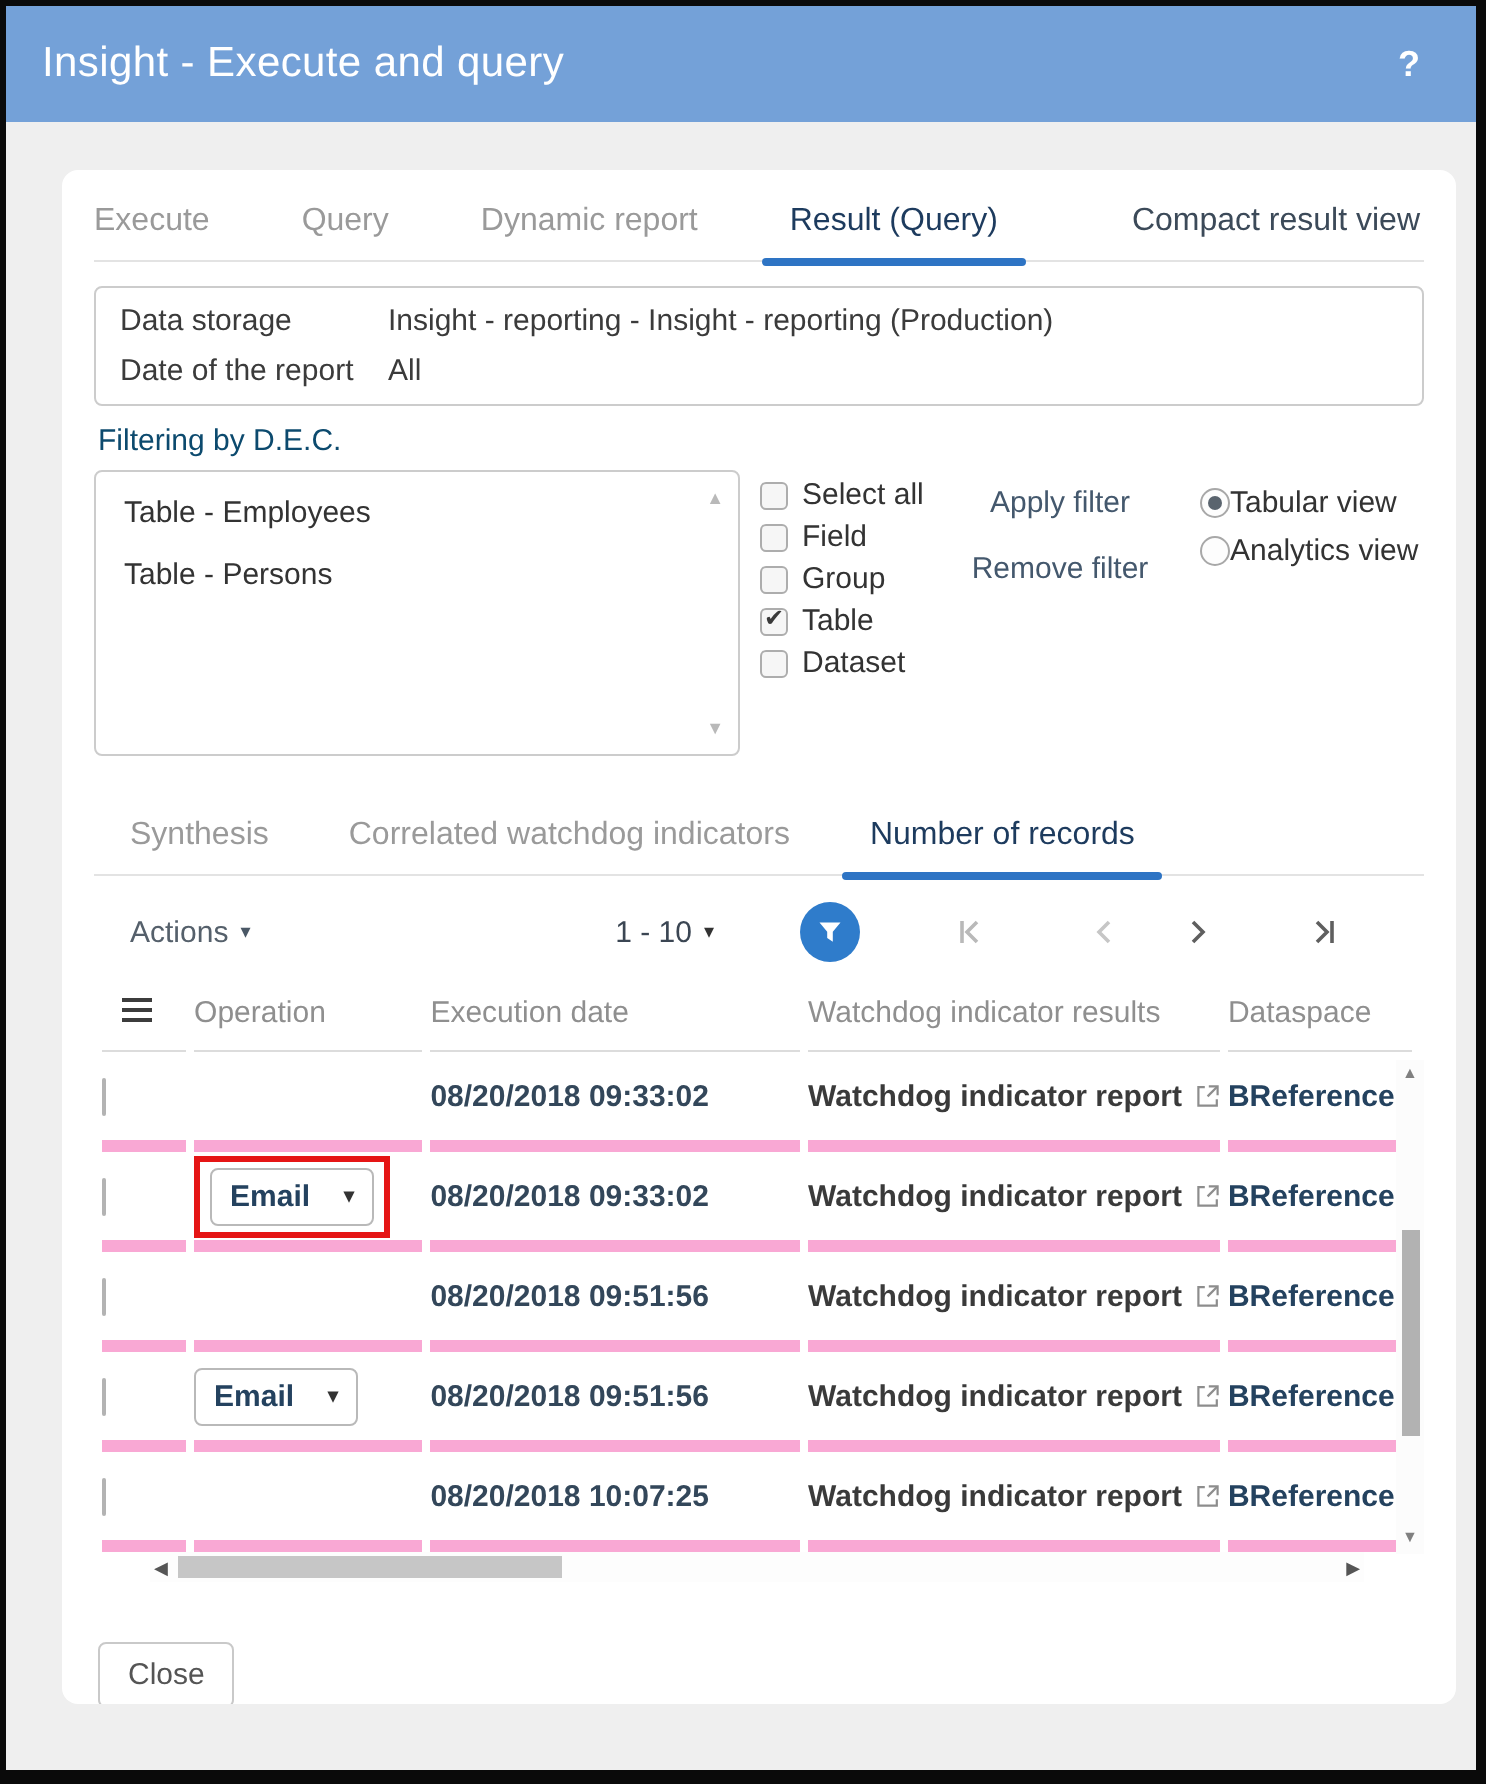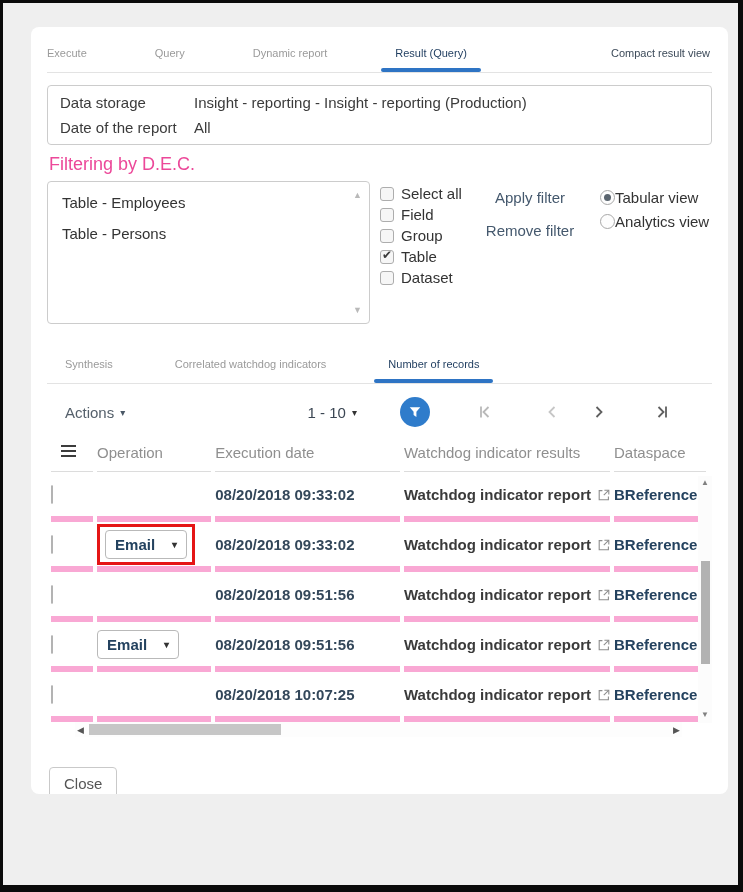--- a/index.html
+++ b/index.html
@@ -24,42 +24,42 @@
   .titlebar .help { font-size:18px; font-weight:bold; cursor:pointer; }
   
   .card {
     margin:24px 10px 0 28px; width:697px; height:767px;
     background:#fff; border-radius:8px; padding:6px 16px 0 16px;
     position:relative; overflow:hidden;
   }
   
   .tabs {
     display:flex; align-items:center; height:40px;
-    border-bottom:1px solid #e3e3e3; font-size:11px; position:relative;gap:22px;
+    border-bottom:1px solid #e3e3e3; font-size:16px; position:relative;
   }
   .tab { color:#9a9a9a; margin-right:46px; position:relative; cursor:pointer; white-space:nowrap; }
   .tab.active { color:#1d3b5e; }
   .tab.active::after {
     content:""; position:absolute; left:-14px; right:-14px; bottom:-13px;
     height:4px; background:#2e74c4; border-radius:3px;
   }
   .tabs .spacer { flex:1; }
   .tab-right { color:#3c4a59; margin-right:2px; cursor:pointer; }
   .sub-tabs { margin-top:20px; }
   .sub-tabs .tab:first-child { margin-left:18px; }
   .sub-tabs .tab { margin-right:40px; }
   
   .info-box {
     margin-top:12px; border:1px solid #cccccc; border-radius:4px;
     padding:4px 12px; font-size:15px; color:#3b3b3b;
   }
   .info-row { display:flex; line-height:25px; }
   .info-label { width:134px; flex:none; }
   
-  .filter-label { margin:9px 0 6px 2px; font-size:18px; color:#ec4899; }
+  .filter-label { margin:9px 0 6px 2px; font-size:15px; color:#0c4a6e; }
   .filter-section { display:flex; }
   .listbox {
     width:323px; height:143px; border:1px solid #cccccc; border-radius:4px;
     position:relative; padding:12px 26px 12px 14px; flex:none;
   }
   .listbox .item { font-size:15px; color:#333; margin-bottom:14px; cursor:pointer; }
   .lb-arrow { position:absolute; right:7px; color:#b9b9b9; font-size:9px; cursor:pointer; }
   .lb-arrow.up { top:8px; } .lb-arrow.down { bottom:8px; }
   .cb-col { margin-left:10px; width:102px; padding-top:2px; }
   .cb-row { display:flex; align-items:center; gap:7px; height:21px; cursor:pointer; }
@@ -142,20 +142,24 @@
     margin:30px 0 0 2px; display:inline-block; border:1px solid #c9c9c9; border-radius:4px;
     background:#fff; color:#555; font-size:15px; padding:7px 14px; cursor:pointer;
     font-family:"Liberation Sans", sans-serif;
   }
 </style>
 </head>
 <body>
 
 <div class="screen">
 
+  <div class="titlebar">
+    <span class="title">Insight - Execute and query</span>
+    <span class="help">?</span>
+  </div>
 
   <div class="card">
 
     
     <div class="tabs">
       <span class="tab">Execute</span>
       <span class="tab">Query</span>
       <span class="tab">Dynamic report</span>
       <span class="tab active">Result (Query)</span>
       <span class="spacer"></span>

